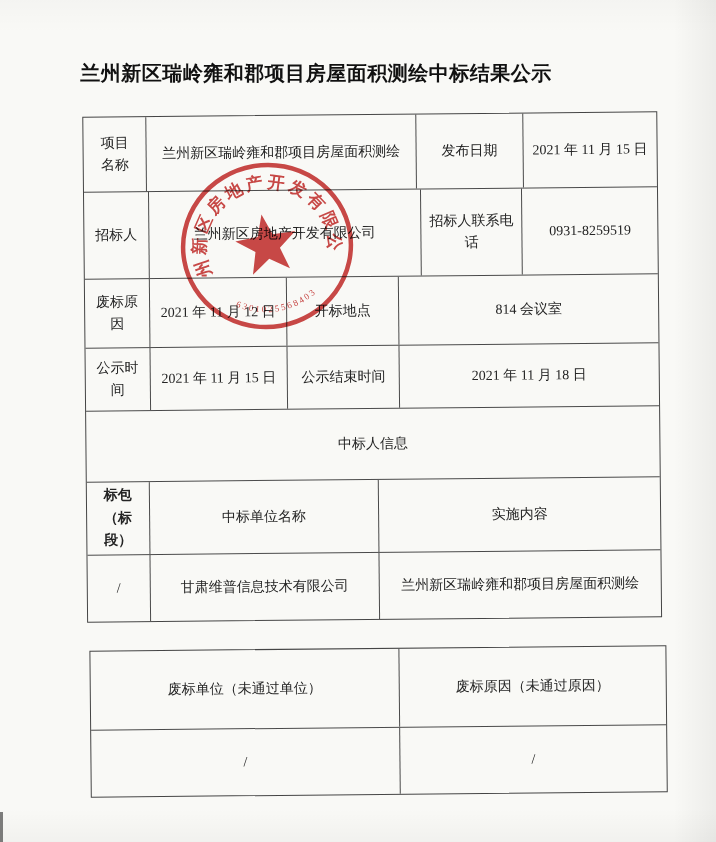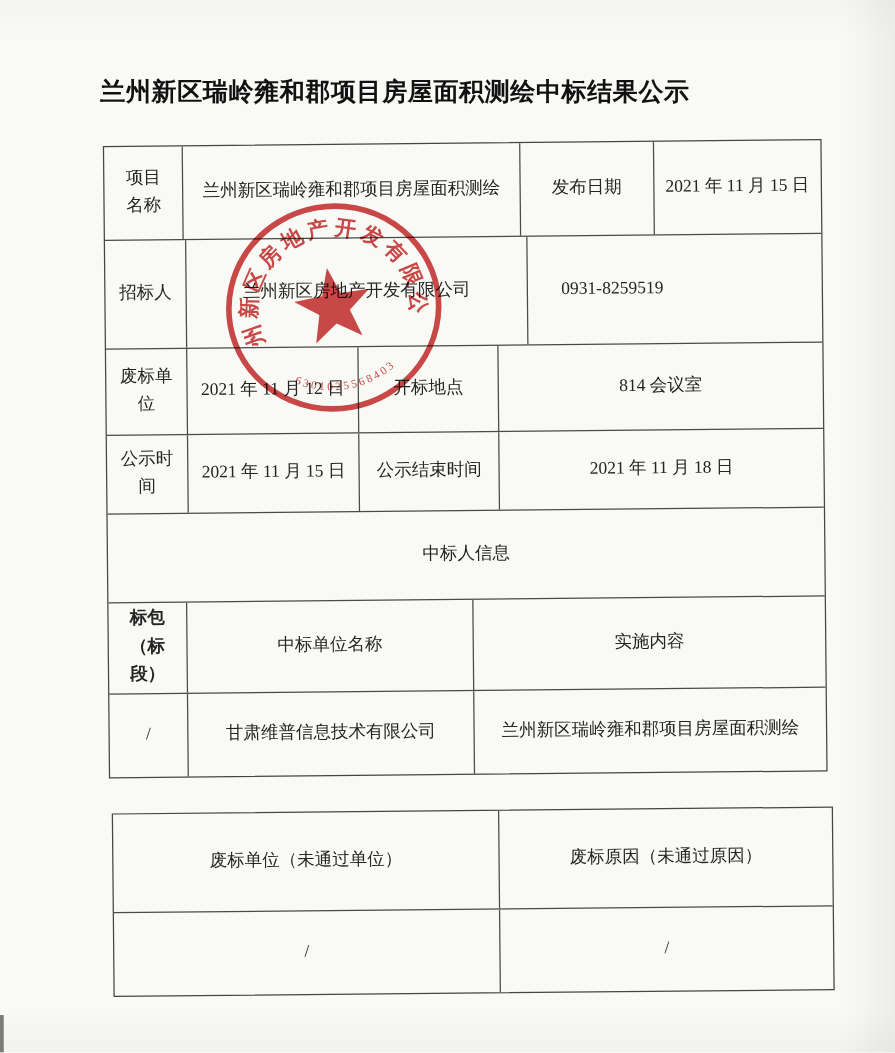--- a/index.html
+++ b/index.html
@@ -71,25 +71,26 @@
       <div class="cell" style="width:64px;">项目
 名称</div>
       <div class="cell" style="width:273px;">兰州新区瑞岭雍和郡项目房屋面积测绘</div>
       <div class="cell" style="width:108px;">发布日期</div>
       <div class="cell" style="width:135px;">2021 年 11 月 15 日</div>
     </div>
 
     <div class="row" style="height:86px;">
       <div class="cell" style="width:65px;">招标人</div>
       <div class="cell" style="width:273px;">兰州新区房地产开发有限公司</div>
+      <div class="cell" style="width:102px;">招标人联系电话</div>
       <div class="cell" style="width:135px;">0931-8259519</div>
     </div>
 
     <div class="row" style="height:68px;">
-      <div class="cell" style="width:65px;">废标单位</div>
+      <div class="cell" style="width:65px;">废标原因</div>
       <div class="cell" style="width:138px;">2021 年 11 月 12 日</div>
       <div class="cell" style="width:112px;">开标地点</div>
       <div class="cell" style="width:260px;">814 会议室</div>
     </div>
 
     <div class="row" style="height:62px;">
       <div class="cell" style="width:65px;">公示时间</div>
       <div class="cell" style="width:138px;">2021 年 11 月 15 日</div>
       <div class="cell" style="width:112px;">公示结束时间</div>
       <div class="cell" style="width:260px;">2021 年 11 月 18 日</div>

